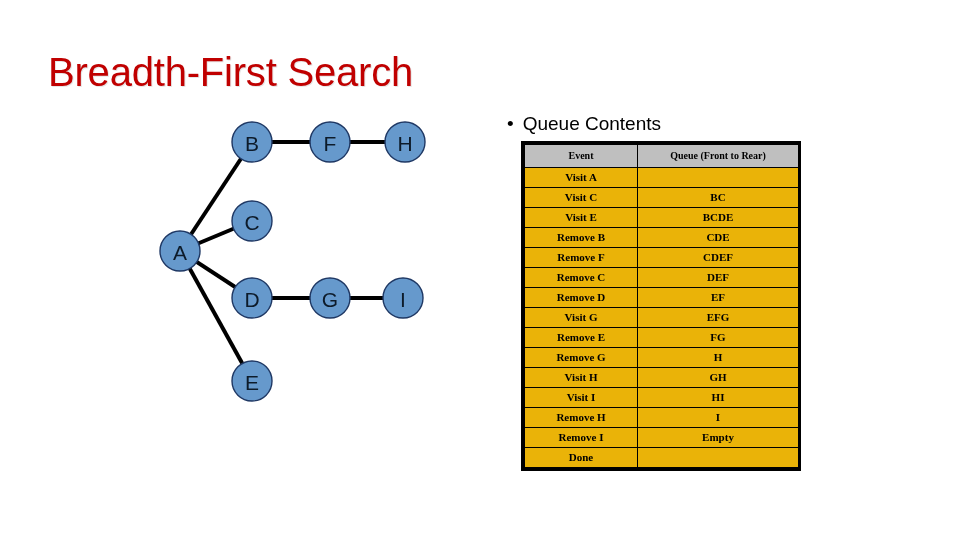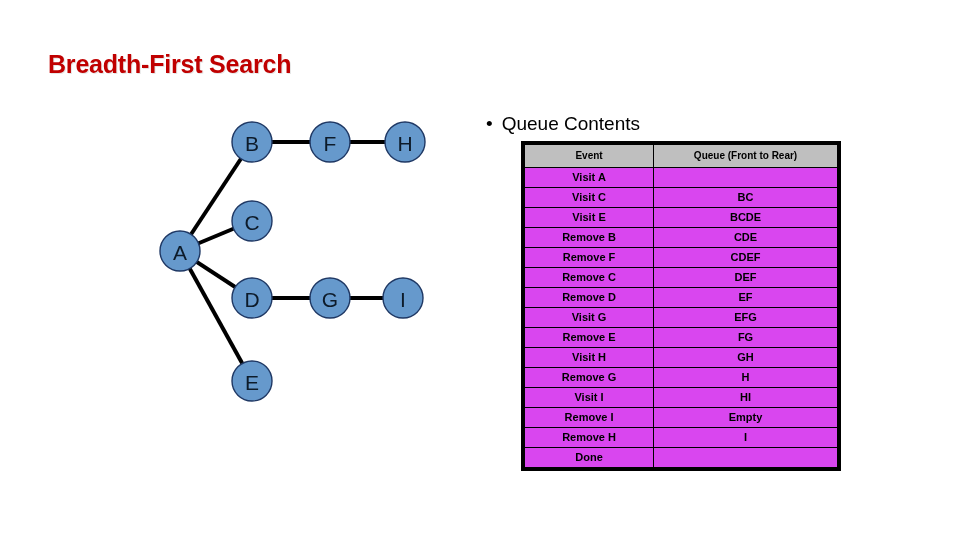--- a/index.html
+++ b/index.html
@@ -20,22 +20,22 @@
     left: 0; top: 0;
     width: 960px;
     height: 540px;
   }
 
   
   #slide-title {
     position: absolute;
     left: 48px;
     top: 50px;
-    font-size: 25px;
-    font-weight: bold;
+    font-size: 40px;
+    font-weight: normal;
     color: #c00000;
     letter-spacing: -0.2px;
     text-shadow: 1px 1px 0 rgba(210,210,210,0.55);
     white-space: nowrap;
   }
 
   
   #graph-panel {
     position: absolute;
     left: 140px;
@@ -64,39 +64,40 @@
     fill: #0d1b2a;
     font-family: "Liberation Sans", sans-serif;
     font-size: 21px;
     text-anchor: middle;
     dominant-baseline: central;
   }
 
   
   #queue-heading {
     position: absolute;
-    left: 486px;
+    left: 507px;
     top: 113px;
     font-size: 19px;
     color: #000000;
     white-space: nowrap;
   }
   #queue-heading .bullet-dot {
     display: inline-block;
     margin-right: 9px;
   }
 
   #queue-table-wrap {
     position: absolute;
     left: 521px;
     top: 141px;
-    width: 320px;
+    width: 280px;
     border: 3px solid #000000;
     box-sizing: border-box;
-    background: #d946ef;
+    background: #eab308;
+    font-family: Liberation Serif, serif;
   }
   #queue-table {
     border-collapse: collapse;
     width: 100%;
     table-layout: fixed;
   }
   #queue-table th,
   #queue-table td {
     border: 1px solid #000000;
     height: 19px;
@@ -225,38 +226,38 @@
           </tr>
           <tr>
             <td>Visit G</td>
             <td>EFG</td>
           </tr>
           <tr>
             <td>Remove E</td>
             <td>FG</td>
           </tr>
           <tr>
+            <td>Remove G</td>
+            <td>H</td>
+          </tr>
+          <tr>
             <td>Visit H</td>
             <td>GH</td>
           </tr>
           <tr>
-            <td>Remove G</td>
-            <td>H</td>
-          </tr>
-          <tr>
             <td>Visit I</td>
             <td>HI</td>
           </tr>
           <tr>
+            <td>Remove H</td>
+            <td>I</td>
+          </tr>
+          <tr>
             <td>Remove I</td>
             <td>Empty</td>
-          </tr>
-          <tr>
-            <td>Remove H</td>
-            <td>I</td>
           </tr>
           <tr>
             <td>Done</td>
             <td></td>
           </tr>
         </tbody>
     </table>
   </div>
 
 </div>

